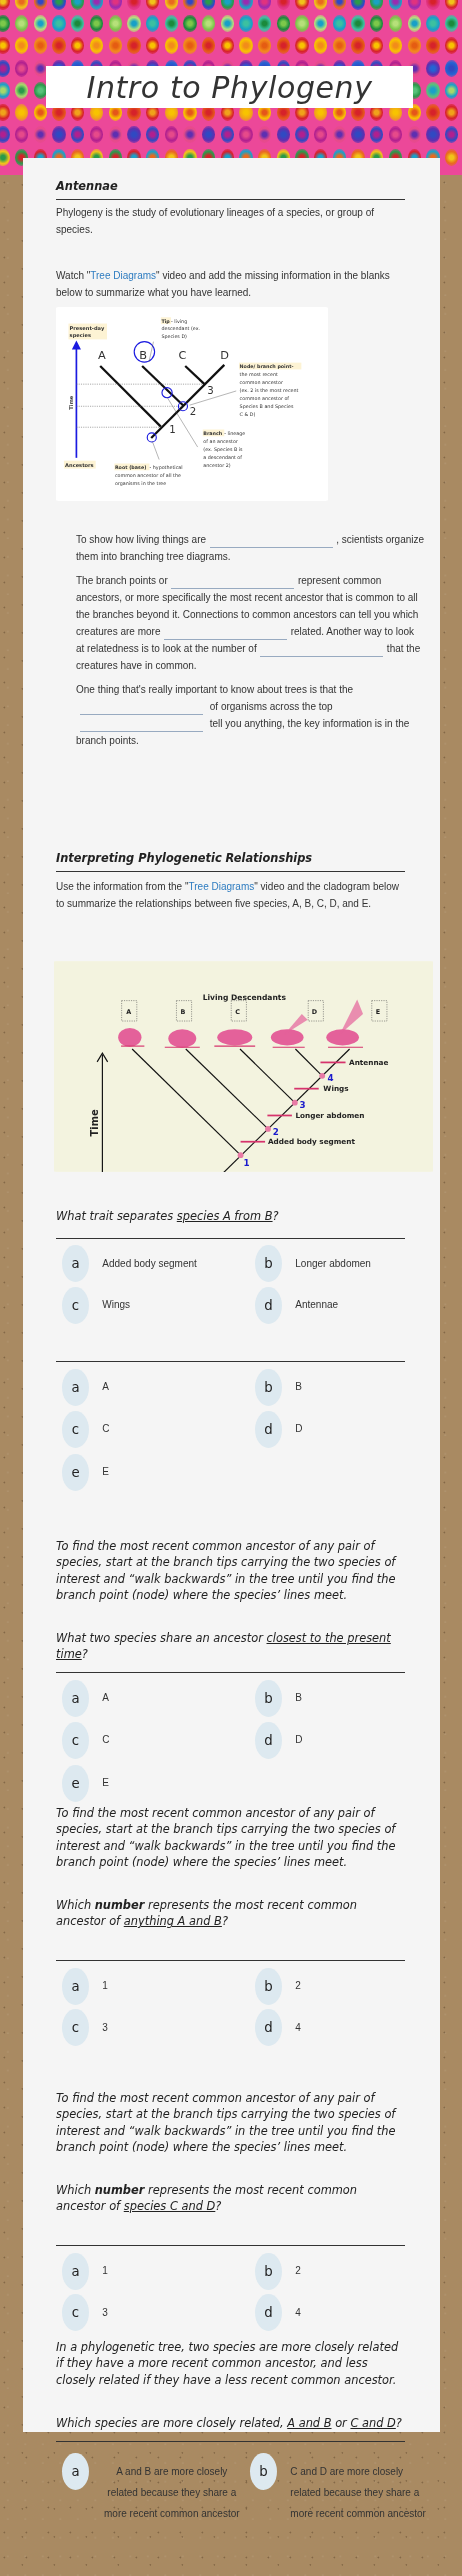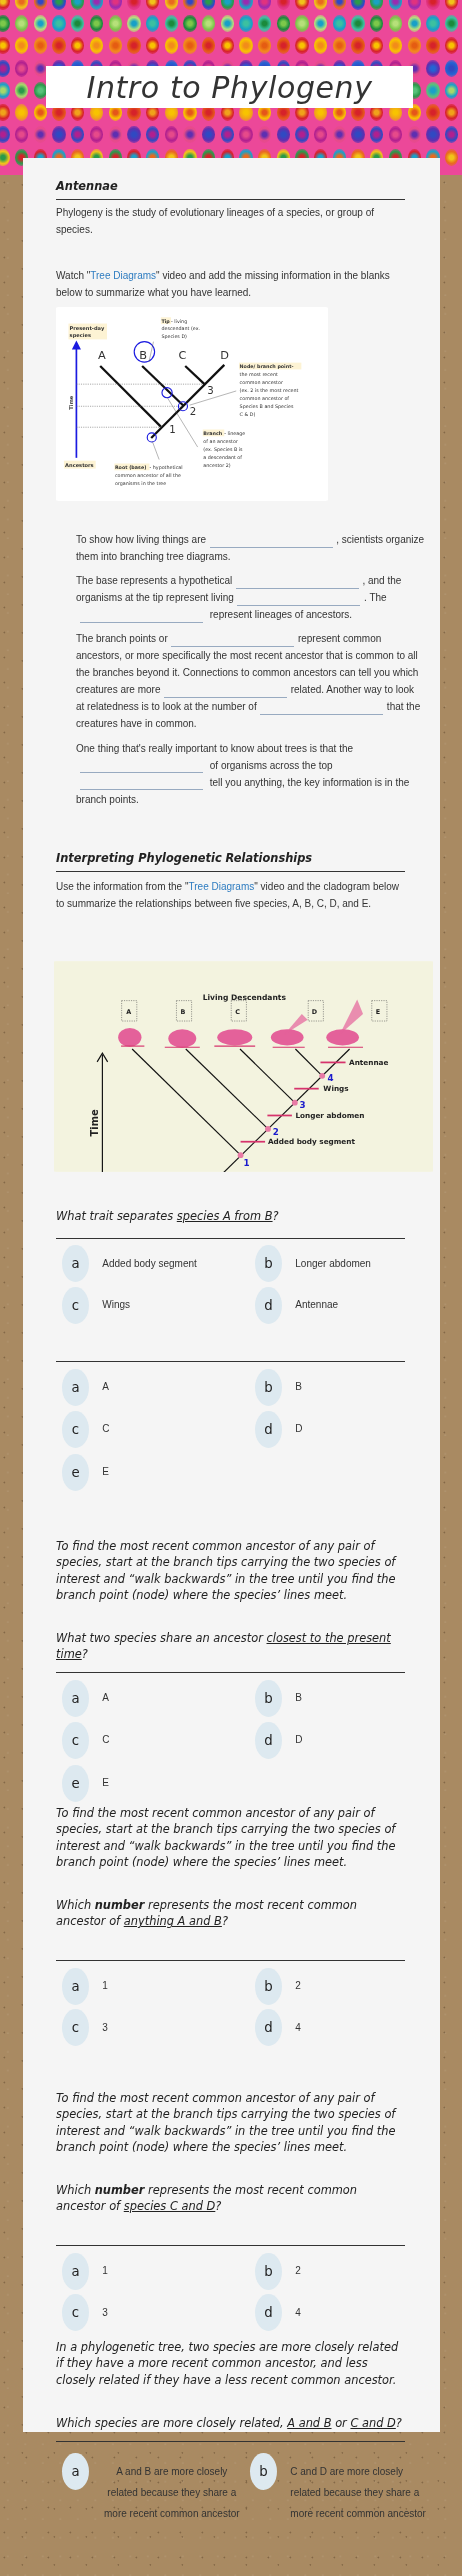--- a/index.html
+++ b/index.html
@@ -382,23 +382,20 @@
         <text x="104" y="313">organisms in the tree</text>
       </g>
     </svg>
   </div>
 
   <div class="section" style="top:373px;margin-left:20px;">
     <p class="p">
       <span>To show how living things are</span><span class="blank"></span><span>, scientists organize them into branching tree diagrams.</span>
     </p>
     <p class="p" style="margin-top:7.2px;">
-      <span>The base represents a hypothetical</span><span class="blank"></span><span>, and the organisms at the tip represent living</span><span class="blank"></span><span>. The</span><br><span class="blank" style="margin-left:3.6px;margin-right:7.2px;"></span><span>represent lineages of ancestors.</span>
-    </p>
-    <p class="p" style="margin-top:7.2px;">
       <span>The branch points or</span><span class="blank"></span><span>represent common ancestors, or more specifically the most recent ancestor that is common to all the branches beyond it. Connections to common ancestors can tell you which creatures are more</span><span class="blank"></span><span>related. Another way to look at relatedness is to look at the number of</span><span class="blank"></span><span>that the creatures have in common.</span>
     </p>
     <p class="p" style="margin-top:7.2px;">
       <span>One thing that's really important to know about trees is that the</span><br><span class="blank" style="margin-right:7.2px;"></span><span>of organisms across the top</span><br><span class="blank" style="margin-right:7.2px;"></span><span>tell you anything, the key information is in the branch points.</span>
     </p>
   </div>
 
   <div class="section" style="top:693px;">
     <div class="sec-title">Interpreting Phylogenetic Relationships</div>
     <p class="p" style="margin-top:6px;">

